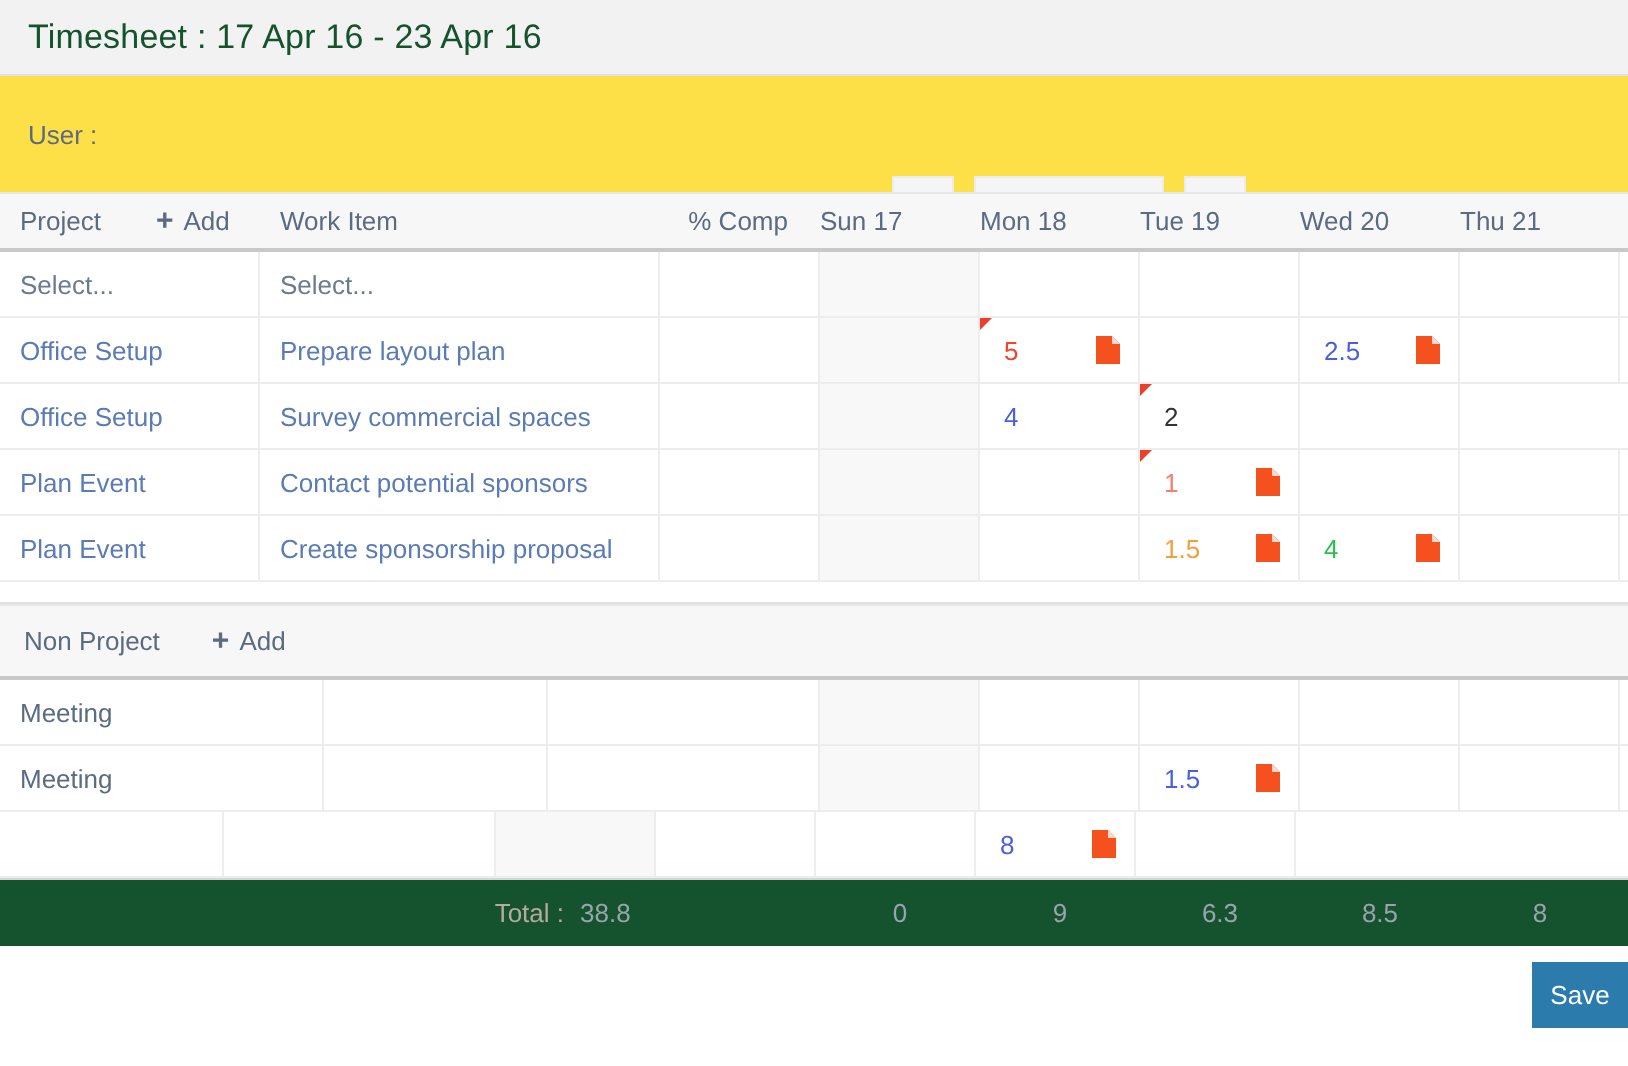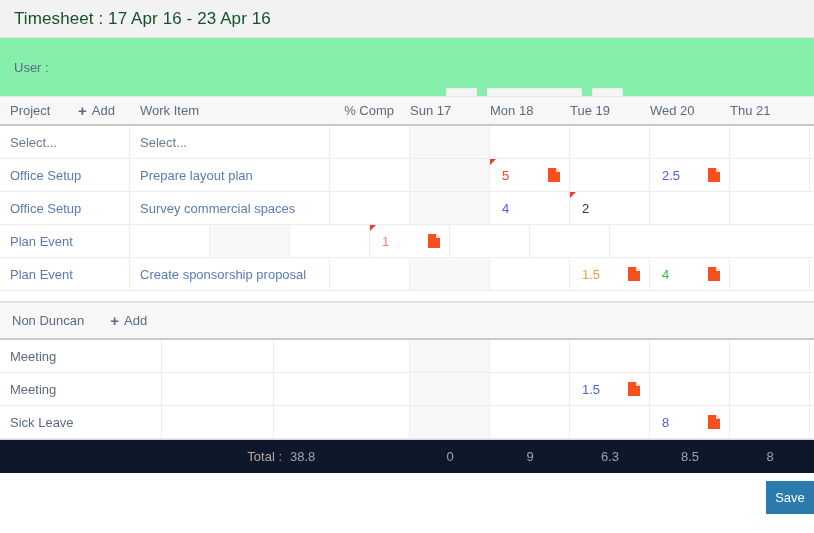--- a/index.html
+++ b/index.html
@@ -29,21 +29,21 @@
   .titlebar .title {
     font-size: 17px;
     color: #14532d;
     letter-spacing: 0.1px;
     white-space: nowrap;
   }
 
   
   .toolbar {
     height: 58px;
-    background: #86efac;
+    background: #fde047;
     display: flex;
     align-items: center;
     padding: 0 14px;
     box-sizing: border-box;
     position: relative;
   }
   .user-label {
     font-size: 13px;
     color: #5a6b82;
     margin-right: 10px;
@@ -249,21 +249,21 @@
     border-bottom: 1px solid #e0e0e0;
   }
 
   
   .totals {
     height: 34px;
     display: flex;
     align-items: center;
     border-top: 1px solid #d5d5d5;
     box-sizing: border-box;
-    background: #0f172a;
+    background: #14532d;
   }
   .tot-cell {
     font-size: 13px;
     color: #9aa3ae;
     box-sizing: border-box;
     flex: none;
     text-align: center;
     white-space: nowrap;
   }
   .tot-label {
@@ -415,20 +415,23 @@
         <div class="cell bordered numeric" style="width:80px">
           <span class="corner-flag"></span>
           <span class="hrs" style="color:#333333">2</span>
         </div>
         <div class="cell bordered numeric" style="width:80px"></div>
       </div>
       <div class="row">
         <div class="cell bordered" style="width:130px">
           <span class="link-txt">Plan Event</span>
         </div>
+        <div class="cell bordered" style="width:200px">
+          <span class="link-txt">Contact potential sponsors</span>
+        </div>
         <div class="cell bordered" style="width:80px">
           <span></span>
         </div>
         <div class="cell bordered numeric weekend" style="width:80px"></div>
         <div class="cell bordered numeric" style="width:80px"></div>
         <div class="cell bordered numeric" style="width:80px">
           <span class="corner-flag"></span>
           <span class="hrs" style="color:#f4806f">1</span>
           <span class="doc-icon">
             <svg width="12" height="14" viewBox="0 0 12 14">
@@ -471,21 +474,21 @@
             </svg>
           </span>
         </div>
         <div class="cell bordered numeric" style="width:80px"></div>
       </div>
     </div>
 
   <div class="spacer-band"></div>
 
   <div class="section-band">
-    <span class="sec-title">Non Duncan</span>
+    <span class="sec-title">Non Project</span>
     <span class="addlink">
       <span class="plusglyph">+</span>
       <span>Add</span>
     </span>
   </div>
 
   <div id="nonproject-rows">
       <div class="row">
         <div class="cell bordered" style="width:162px">
           <span class="plain-txt">Meeting</span>
@@ -512,23 +515,20 @@
             <svg width="12" height="14" viewBox="0 0 12 14">
               <path d="M0 0 L8 0 L12 4 L12 14 L0 14 Z" fill="#f4511e"></path>
               <path d="M8 0 L12 4 L8 4 Z" fill="#ffd9cc"></path>
             </svg>
           </span>
         </div>
         <div class="cell bordered numeric" style="width:80px"></div>
         <div class="cell bordered numeric" style="width:80px"></div>
       </div>
       <div class="row">
-        <div class="cell bordered" style="width:162px">
-          <span class="plain-txt">Sick Leave</span>
-        </div>
         <div class="cell bordered" style="width:112px"></div>
         <div class="cell bordered" style="width:136px"></div>
         <div class="cell bordered numeric weekend" style="width:80px"></div>
         <div class="cell bordered numeric" style="width:80px"></div>
         <div class="cell bordered numeric" style="width:80px"></div>
         <div class="cell bordered numeric" style="width:80px">
           <span class="hrs" style="color:#4a5fe0">8</span>
           <span class="doc-icon">
             <svg width="12" height="14" viewBox="0 0 12 14">
               <path d="M0 0 L8 0 L12 4 L12 14 L0 14 Z" fill="#f4511e"></path>

